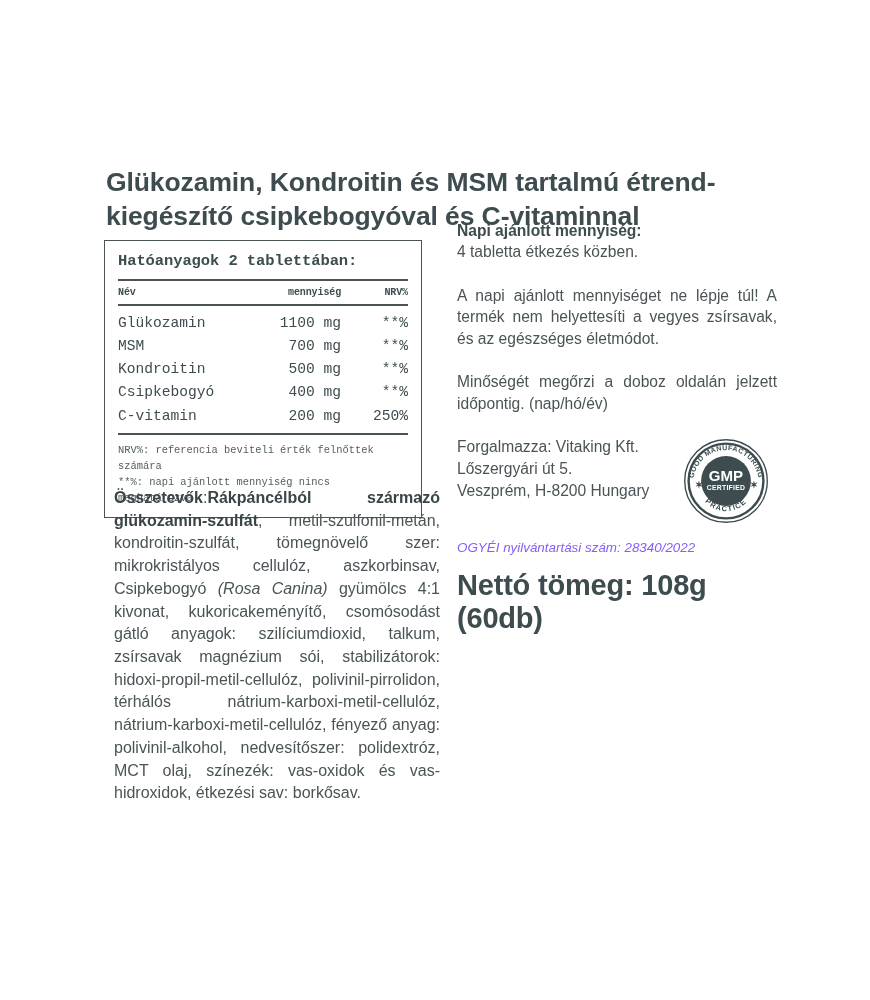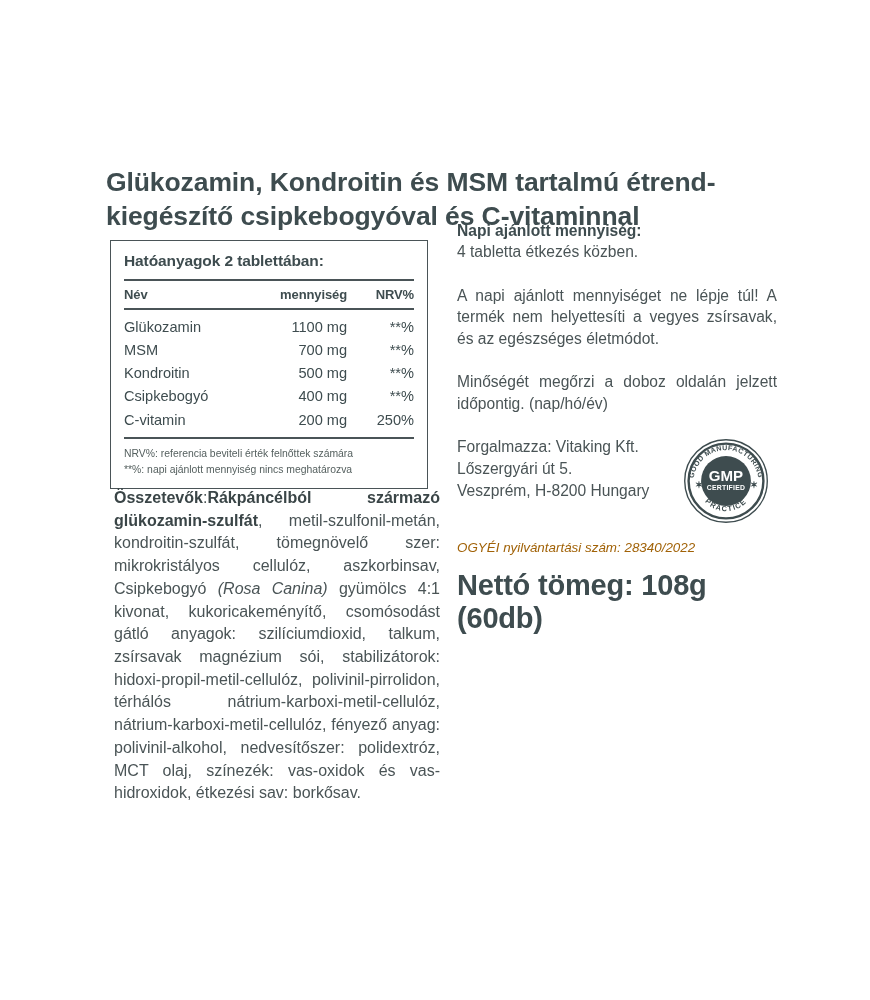--- a/index.html
+++ b/index.html
@@ -34,23 +34,24 @@
     font-size: 26.5px;
     font-weight: bold;
     line-height: 1.28;
     letter-spacing: -0.1px;
     color: #3e4c4f;
   }
 
   
   .left-col {
     position: absolute;
-    left: 110px;
+    left: 104px;
     top: 240px;
     width: 325px;
+    font-family: Liberation Mono, monospace;
   }
 
   .ingredient-box {
     border: 1.6px solid #4a5457;
     box-sizing: border-box;
     width: 318px;
     padding: 10px 13px 10px 13px;
     background: #fff;
   }
 
@@ -77,21 +78,21 @@
     border-collapse: collapse;
     font-size: 14.4px;
   }
   table.facts th, table.facts td {
     padding: 0;
     font-weight: normal;
     color: #3e4c4f;
   }
   table.facts thead th {
     font-weight: bold;
-    font-size: 13px;
+    font-size: 10px;
     padding: 6px 0 6px 0;
     letter-spacing: -0.1px;
   }
   .col-name  { text-align: left;  width: 47%; }
   .col-amt   { text-align: right; width: 32%; padding-right: 6px !important;}
   .col-nrv   { text-align: right; width: 21%; }
 
   table.facts tbody td {
     padding: 3.6px 0 3.6px 0;
     font-size: 14.6px;
@@ -158,21 +159,21 @@
   .claims {
     font-size: 13.6px;
     font-style: italic;
     line-height: 1.42;
     color: #4a5456;
     text-align: justify;
   }
   .ogyei {
     font-size: 13.4px;
     font-style: italic;
-    color: #a16207;
+    color: #8b5cf6;
     margin-top: 16px;
   }
   .netto {
     font-size: 29px;
     font-weight: bold;
     color: #3e4c4f;
     margin-top: 14px;
     letter-spacing: -0.2px;
   }
 

